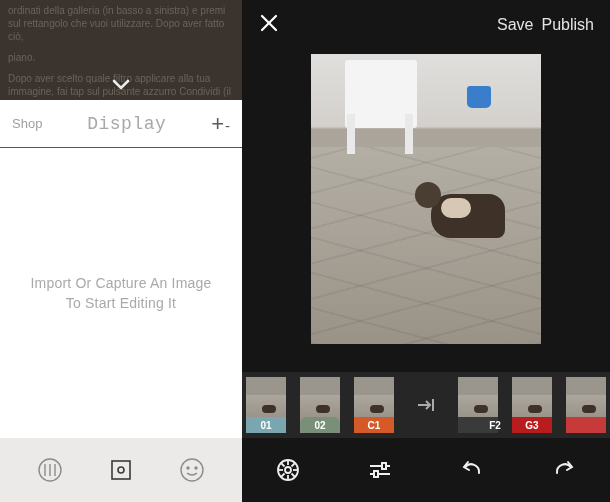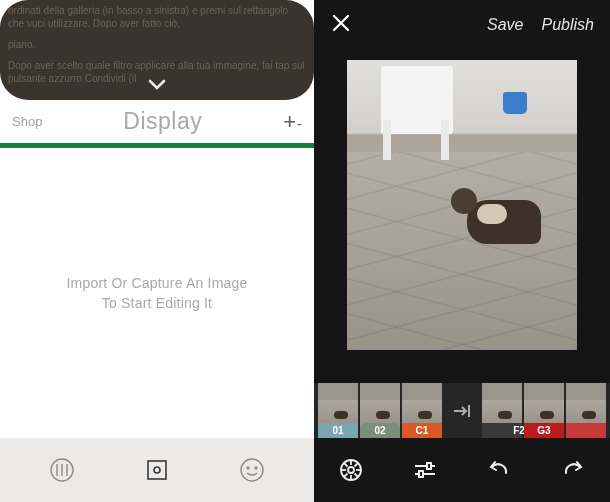--- a/index.html
+++ b/index.html
@@ -17,21 +17,20 @@
     display: flex;
     flex-direction: column;
     background: #fff;
     position: relative;
   }
   .dimmed-top {
     height: 100px;
     background: #3a332e;
     position: relative;
     overflow: hidden;
-    border-radius: 28px;
   }
   .dimmed-top .faded-text {
     color: #8a8378;
     font-size: 10px;
     padding: 4px 8px;
     line-height: 1.3;
     opacity: 0.6;
     filter: blur(0.4px);
   }
   .chevron-down {
@@ -42,25 +41,25 @@
     color: #fff;
     opacity: 0.9;
     pointer-events: none;
   }
   .middle-bar {
     height: 48px;
     display: flex;
     align-items: center;
     justify-content: space-between;
     padding: 0 12px;
-    border-bottom: 5px solid #15803d;
+    border-bottom: 1px solid #15803d;
     background: #fff;
   }
   .shop { font-size: 13px; color: #9f9f9f; }
-  .display { font-size: 23px; color: #a8a8a8; letter-spacing: 0.5px; }
+  .display { font-size: 18px; color: #a8a8a8; letter-spacing: 0.5px; font-family: Liberation Mono, monospace; }
   .plus-icon { font-size: 22px; color: #5b5b5b; font-weight: 300; display:flex; align-items:baseline;}
   .plus-icon .dash { font-size:15px; margin-left:1px;}
   .left-center {
     flex: 1;
     display: flex;
     flex-direction: column;
     justify-content: center;
     align-items: center;
     color: #a9a9a9;
     font-size: 14px;
@@ -87,21 +86,21 @@
     flex-direction: column;
   }
   .editor-top {
     height: 50px;
     display: flex;
     align-items: center;
     justify-content: space-between;
     padding: 0 16px;
   }
   .editor-top-left { color: #fff; }
-  .editor-top-right { display: flex; gap: 18px; align-items:center;font-style:italic;}
+  .editor-top-right { display: flex; gap: 8px; align-items:center;}
   .editor-top-right span { color: #e4e4e4; font-size: 16px; }
   .photo-area {
     flex: 1;
     display: flex;
     justify-content: center;
     align-items: center;
     padding: 4px 0;
   }
   .photo {
     width: 230px;
@@ -126,24 +125,24 @@
   .chair-leg.l1{left:36px;} .chair-leg.l2{left:94px;}
   .bucket { position:absolute; top:32px; left:156px; width:24px; height:22px; background:#3a7ecb; border-radius:3px 3px 5px 5px;}
   .dog {
     position:absolute; top:140px; left:120px; width:74px; height:44px;
     background:#3d3128; border-radius:20px 16px 8px 20px;
   }
   .dog::before{content:""; position:absolute; left:-16px; top:-12px; width:26px; height:26px; background:#4a3d31; border-radius:50%;}
   .dog::after{content:""; position:absolute; left:10px; top:4px; width:30px; height:20px; background:#d6c8b4; border-radius:10px;}
 
   .filter-strip {
-    height: 55px;
-    display: flex;
-    align-items: center;
-    gap: 2px;
+    height: 66px;
+    display: flex;
+    align-items: center;
+    gap: 14px;
     padding: 0 4px;
     background: #262626;
     overflow: hidden;
     margin-top: 24px;
   }
   .thumb {
     width: 40px; height: 56px;
     background:#9b968d;
     position: relative;
     flex-shrink: 0;

